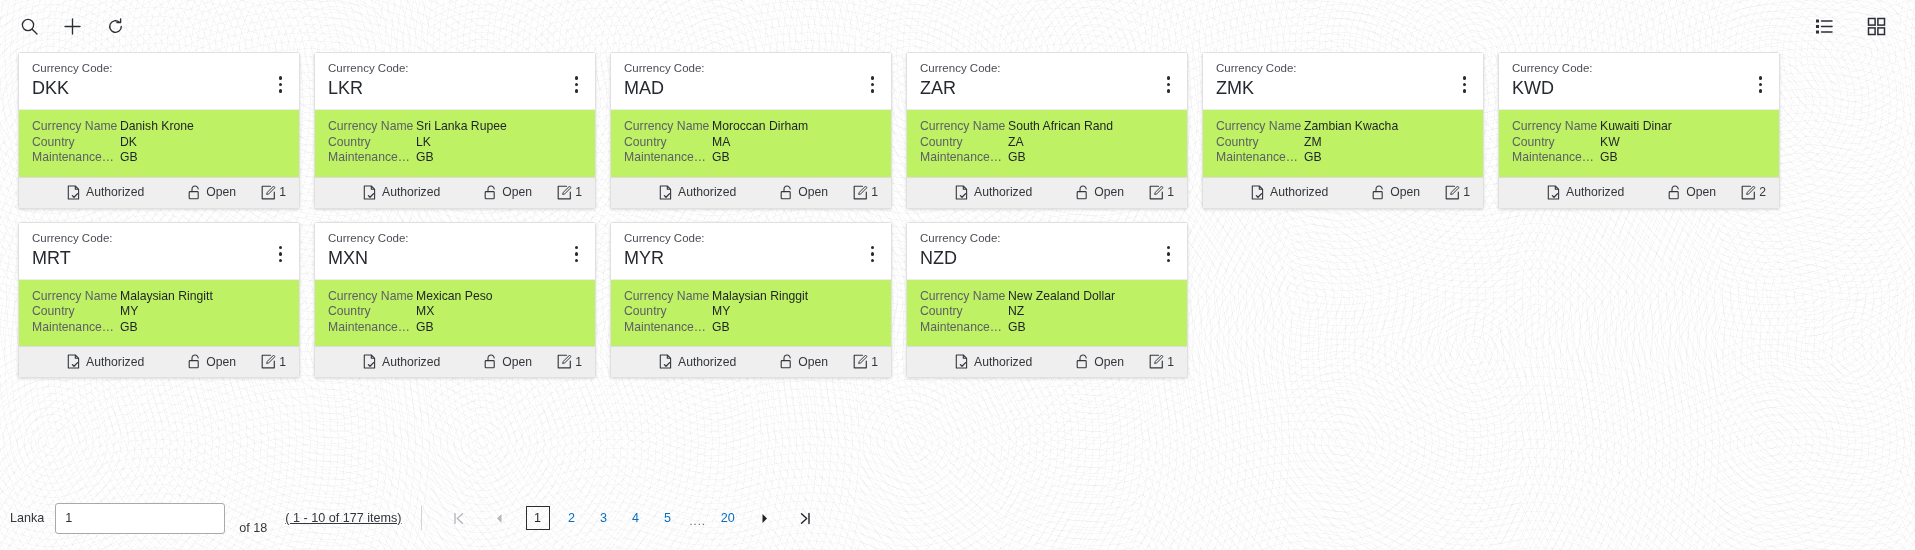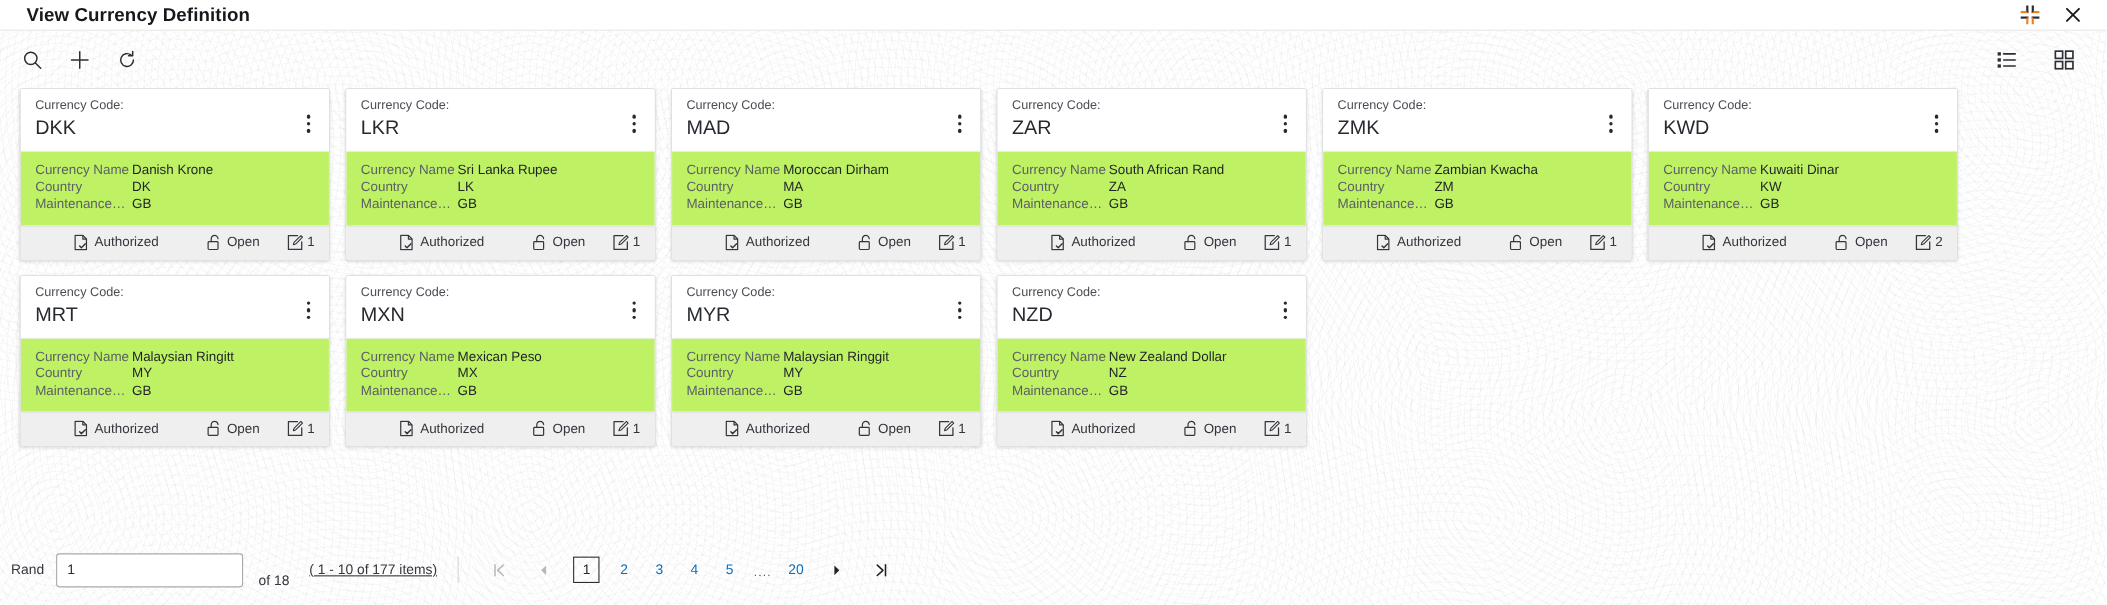--- a/index.html
+++ b/index.html
@@ -111,38 +111,20 @@
   }
   .pg-dots { color: #55585e; letter-spacing: 1px; margin: 0 6px; align-self: flex-end; padding-bottom: 4px; font-size: 11px;}
   .pg-arrow-dis { color: #b6b8bc; }
   .pg-arrow { color: #1f2228; }
 </style>
 </head>
 <body>
 
 <div class="app">
 
-  <div class="titlebar">
-    <div class="page-title">View Currency Definition</div>
-    <div class="win-ctrls">
-      <div class="icon-btn">
-        <span class="collapse-ico">
-            <i></i>
-            <i></i>
-            <i></i>
-            <i></i>
-          </span>
-      </div>
-      <div class="icon-btn">
-        <svg width="17" height="17" viewBox="0 0 17 17" aria-hidden="true">
-          <path d="M3 3 L14 14 M14 3 L3 14" stroke="#17191e" stroke-width="1.7" fill="none" stroke-linecap="round"></path>
-        </svg>
-      </div>
-    </div>
-  </div>
 
   <div class="body-area">
     <div class="watermark"></div>
 
     <div class="content">
 
       <div class="toolbar">
         <div class="tb-left">
           <div class="tb-ico">
             <svg width="19" height="19" viewBox="0 0 19 19" aria-hidden="true">
@@ -691,21 +673,21 @@
           <path d="M13.9 0.9 L6.6 8.2 L5.9 10.6 L8.3 9.9 L15.6 2.6 Z" stroke="#33363c" stroke-width="1.15" fill="none" stroke-linejoin="round" transform="scale(0.86) translate(0.7,0.4)"></path>
         </svg>
         <span>1</span>
       </div>
     </div>
             </div>
           </div>
       </div>
 
       <div class="pager">
-        <span class="pg-label">Rand</span>
+        <span class="pg-label">Lanka</span>
         <input class="pg-input" type="text" value="1" style="">
         <span class="pg-of">of 18</span>
         <span class="pg-range">( 1 - 10 of 177 items)</span>
         <span class="pg-sep"></span>
         <div class="pg-nav" id="pg-nav">
           <div class="pg-btn pg-arrow-dis">
             <svg width="13" height="13" viewBox="0 0 13 13" aria-hidden="true">
               <path d="M3 1.5 V11.5" stroke="currentColor" stroke-width="1.4" stroke-linecap="round"></path>
               <path d="M10.5 1.8 L5.3 6.5 L10.5 11.2" stroke="currentColor" stroke-width="1.4" fill="none" stroke-linecap="round" stroke-linejoin="round"></path>
             </svg>

